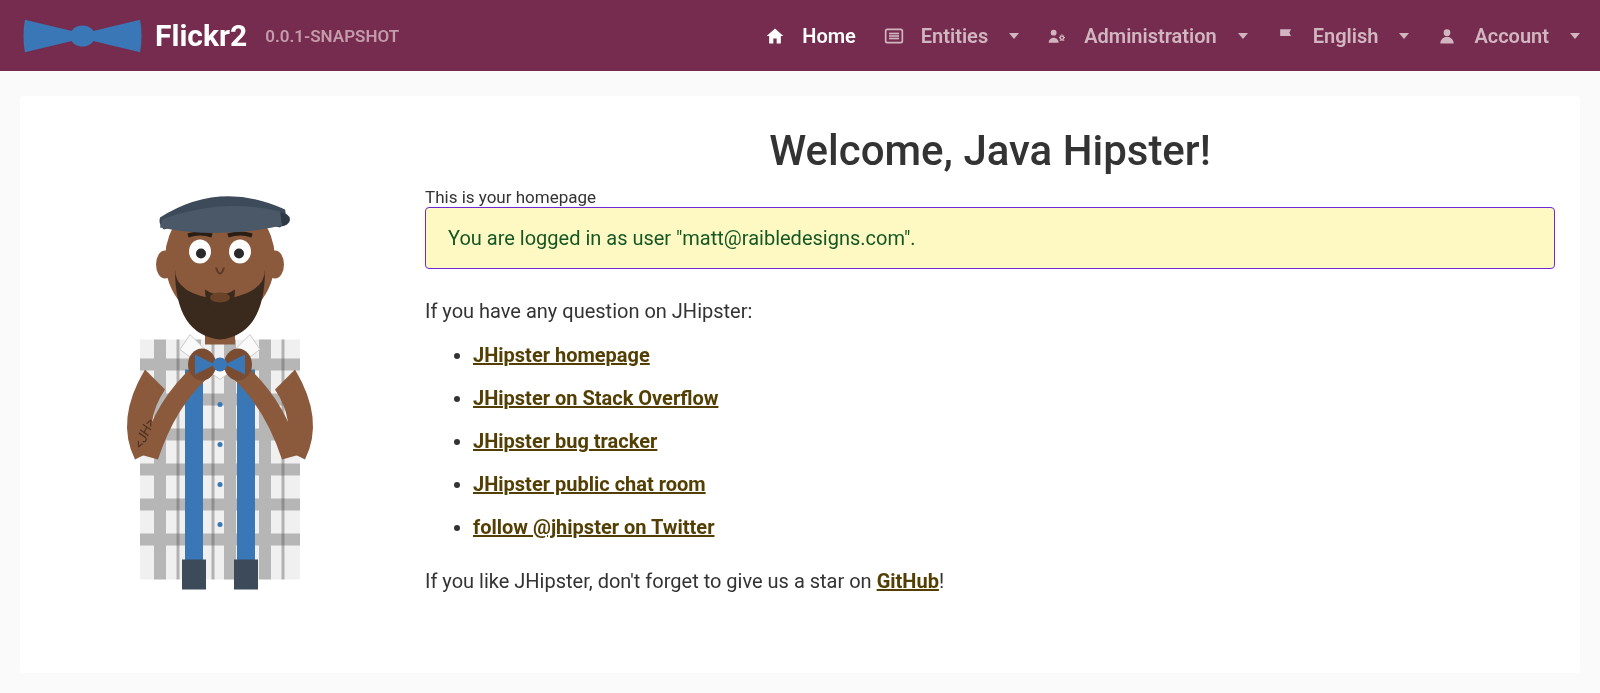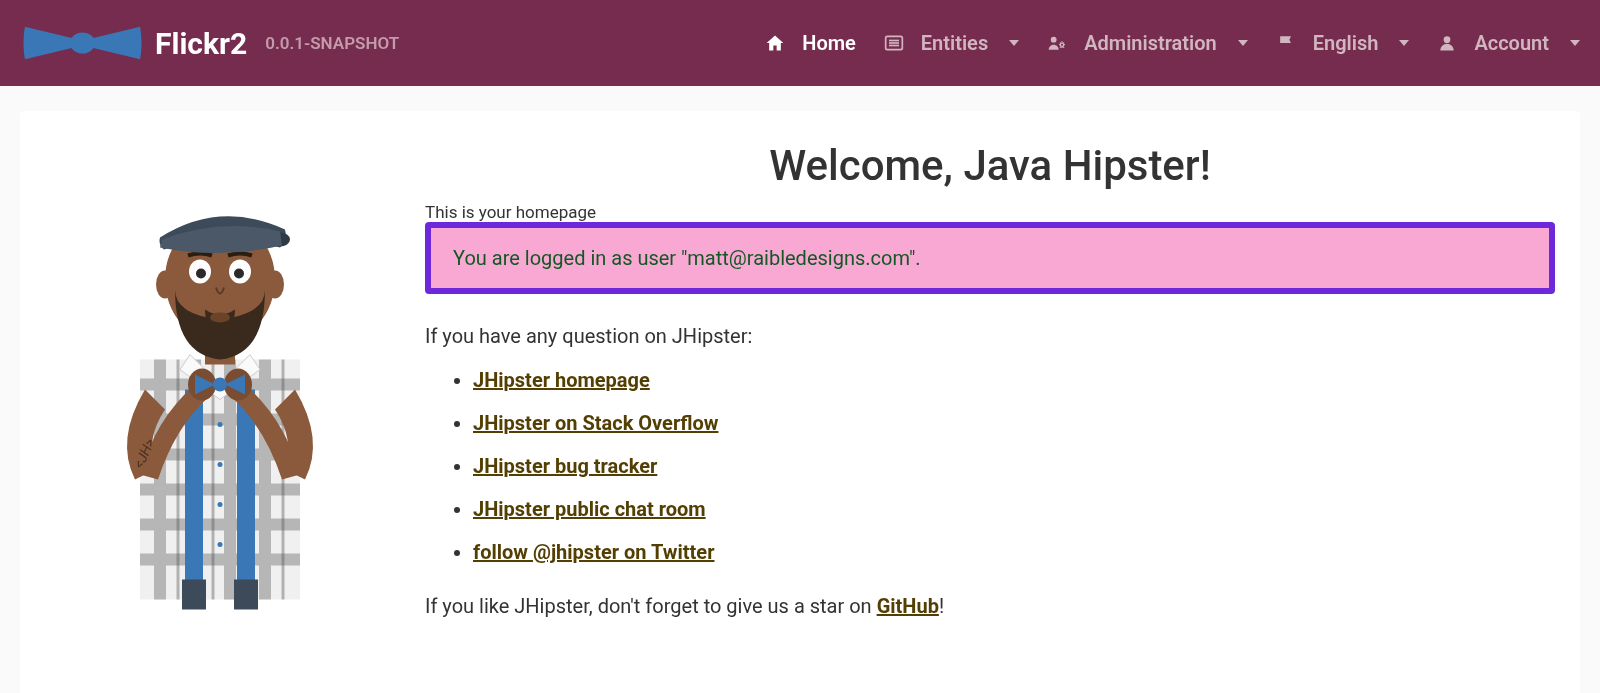--- a/index.html
+++ b/index.html
@@ -7,21 +7,21 @@
       font-family: -apple-system, BlinkMacSystemFont, "Segoe UI", Roboto, "Helvetica Neue", Arial, sans-serif;
       background: #fafafa;
       color: #333;
     }
     .navbar {
       background: #762c4e;
       color: white;
       display: flex;
       align-items: center;
       padding: 10px 20px;
-      height: 86px;
+      height: 71px;
     }
     .logo-section {
       display: flex;
       align-items: center;
       gap: 10px;
     }
     .bowtie-logo {
       width: 125px;
       height: 48px;
     }
@@ -76,22 +76,22 @@
       font-weight: 500;
       color: #333;
       margin-bottom: 12px;
       text-align: center;
     }
     .lead {
       font-size: 17px;
       color: #333;
     }
     .alert-success {
-      background: #f9a8d4;
-      border: 6px solid #6d28d9;
+      background: #fef9c3;
+      border: 1px solid #6d28d9;
       color: #155724;
       padding: 18px 22px;
       border-radius: 4px;
       font-size: 20px;
       margin-bottom: 30px;
     }
     .question-text, .footer-text {
       font-size: 20px;
       color: #333;
       margin-bottom: 20px;

